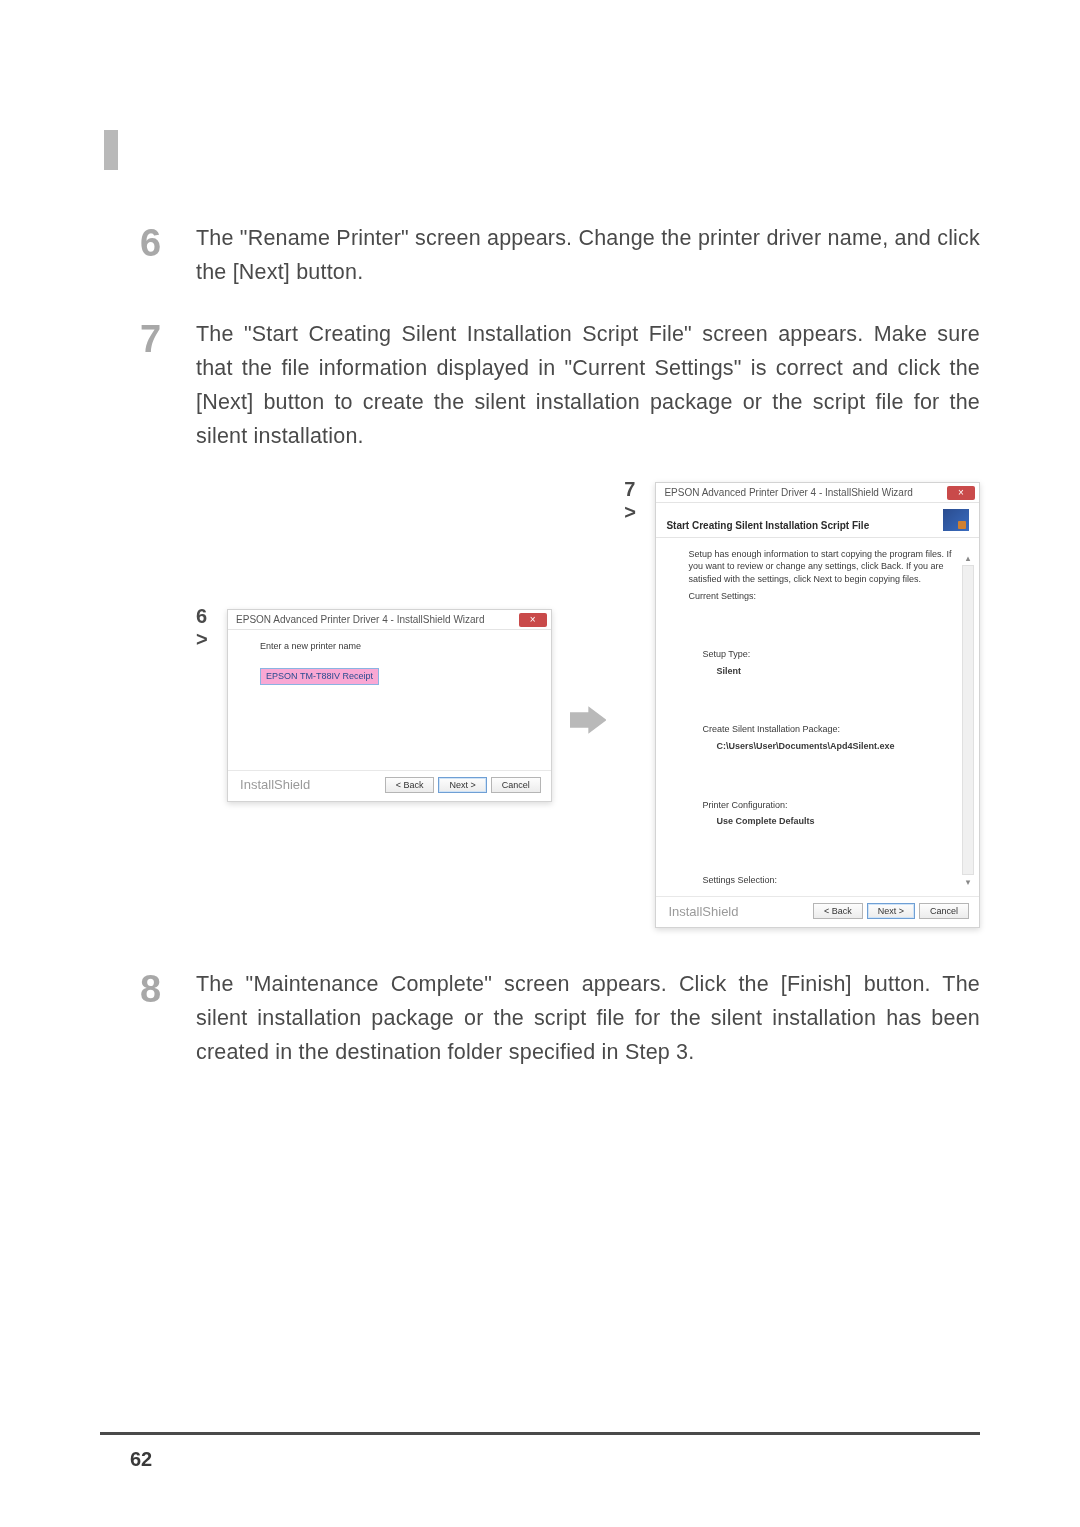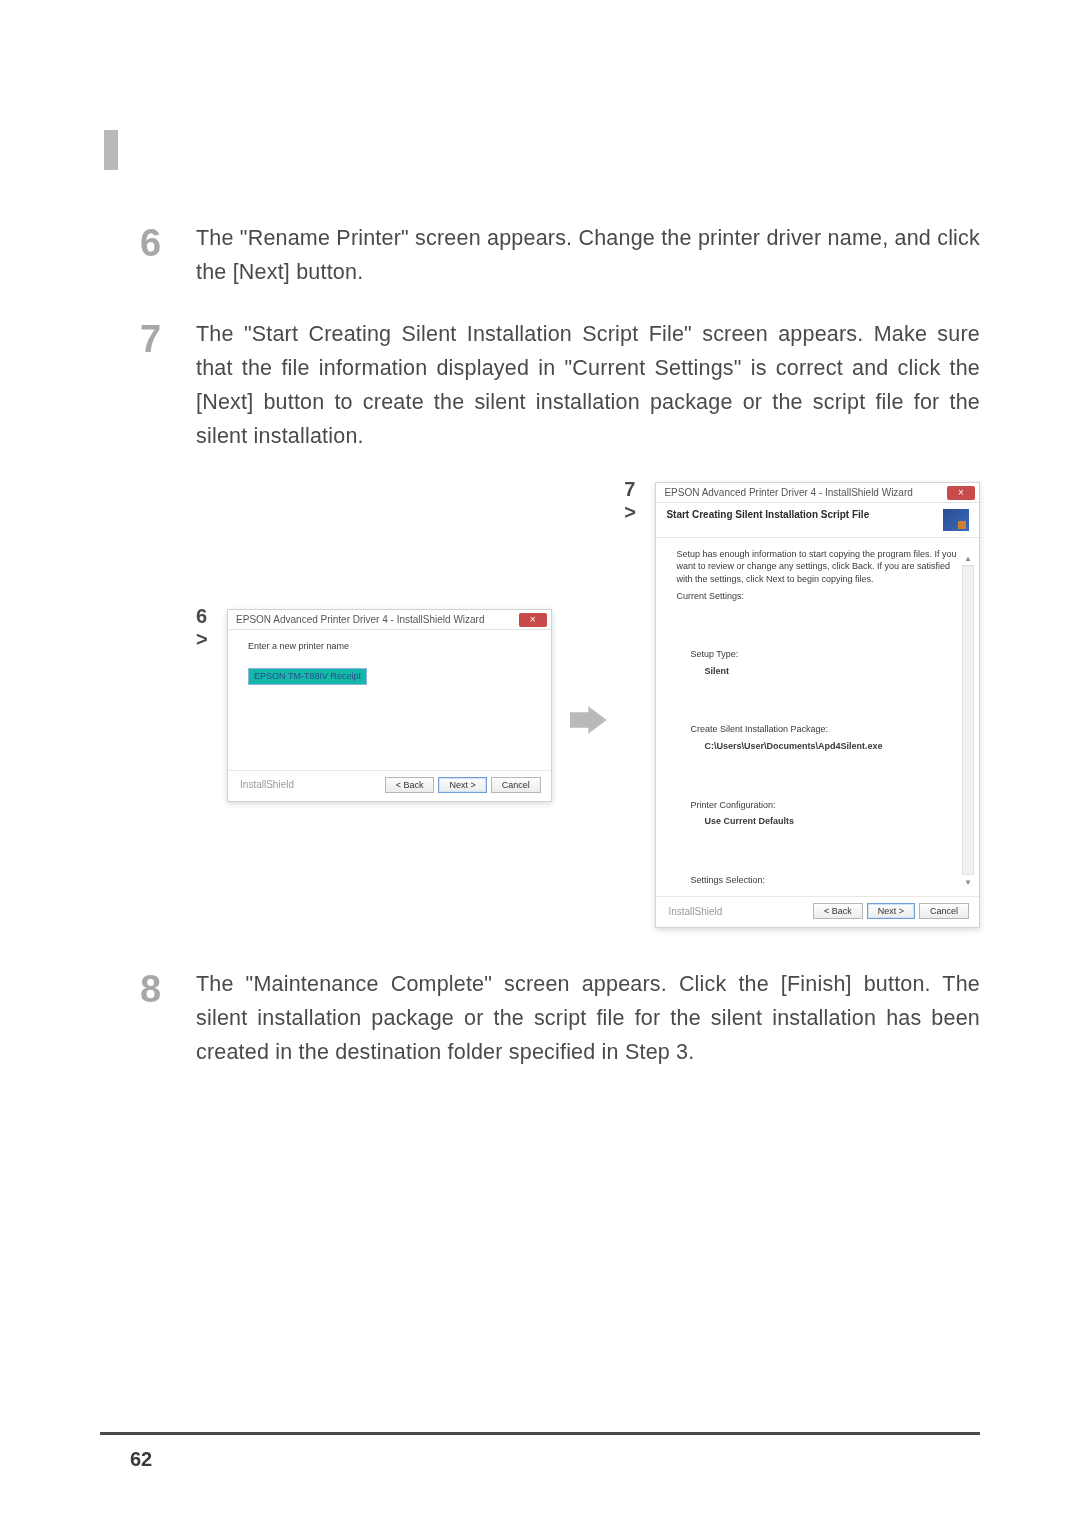--- a/index.html
+++ b/index.html
@@ -93,21 +93,21 @@
     position: absolute;
     left: 50%;
     top: 50%;
     transform: translate(-50%, -55%);
     font-size: 10px;
     line-height: 1;
   }
   .dlg-header {
     display: flex;
     justify-content: space-between;
-    align-items: flex-start;
+    align-items: flex-end;
     padding: 6px 10px;
     border-bottom: 1px solid #e4e4e4;
     gap: 38px;
   }
   .dlg-header-title { font-weight: 700; font-size: 10px; color: #2c2c2c; }
   .dlg-banner {
     width: 26px;
     height: 22px;
     background: linear-gradient(135deg, #2a4c8f 0%, #3a6cbf 100%);
     position: relative;
@@ -116,30 +116,30 @@
     content: "";
     position: absolute;
     right: 3px;
     bottom: 2px;
     width: 8px;
     height: 8px;
     background: #d08030;
     border-radius: 1px;
   }
   .dlg-body {
-    padding: 10px 14px 6px 20px;
+    padding: 10px 14px 6px 32px;
     min-height: 140px;
     font-size: 9px;
     line-height: 1.4;
     color: #3a3a3a;
   }
   .dlg-input {
     display: inline-block;
     border: 1px solid #8bb3e2;
-    background: #14b8a6;
+    background: #f9a8d4;
     color: #2a4c8f;
     padding: 1px 5px;
     font-size: 9px;
     margin-top: 16px;
   }
   .dlg-info-lines div { margin-bottom: 4px; }
   .indent1 { padding-left: 14px; margin-top: 46px; }
   .indent2 { padding-left: 28px; font-weight: bold; }
   .scroll-hint {
     position: absolute;
@@ -161,21 +161,21 @@
     border: 1px solid #e0e0e0;
     margin: 2px 0;
   }
   .dlg-footer {
     display: flex;
     justify-content: space-between;
     align-items: center;
     padding: 6px 10px 8px 12px;
     border-top: 1px solid #e8e8e8;
   }
-  .brand { font-size: 10px; color: #9a9a9a; }
+  .brand { font-size: 13px; color: #9a9a9a; }
   .btn-row { display: flex; gap: 4px; }
   .btn {
     font-size: 9px;
     padding: 2px 10px;
     border: 1px solid #b5b5b5;
     background: linear-gradient(#fdfdfd, #ececec);
     border-radius: 0;
     color: #333;
   }
   .btn.primary { border: 1px solid #6f9fd4; box-shadow: 0 0 0 1px #cfe3f7 inset; }
@@ -260,21 +260,21 @@
           <span class="dlg-banner"></span>
         </div>
         <div class="dlg-body dlg-info-lines">
           <div>Setup has enough information to start copying the program files. If you want to review or change any settings, click Back. If you are satisfied with the settings, click Next to begin copying files.</div>
           <div>Current Settings:</div>
           <div class="indent1">Setup Type:</div>
           <div class="indent2">Silent</div>
           <div class="indent1">Create Silent Installation Package:</div>
           <div class="indent2">C:\Users\User\Documents\Apd4Silent.exe</div>
           <div class="indent1">Printer Configuration:</div>
-          <div class="indent2">Use Current Defaults</div>
+          <div class="indent2">Use Complete Defaults</div>
           <div class="indent1">Settings Selection:</div>
         </div>
         <div class="scroll-hint">
           <span>▴</span>
           <div class="scroll-track"></div>
           <span>▾</span>
         </div>
         <div class="dlg-footer">
           <span class="brand">InstallShield</span>
           <div class="btn-row">

